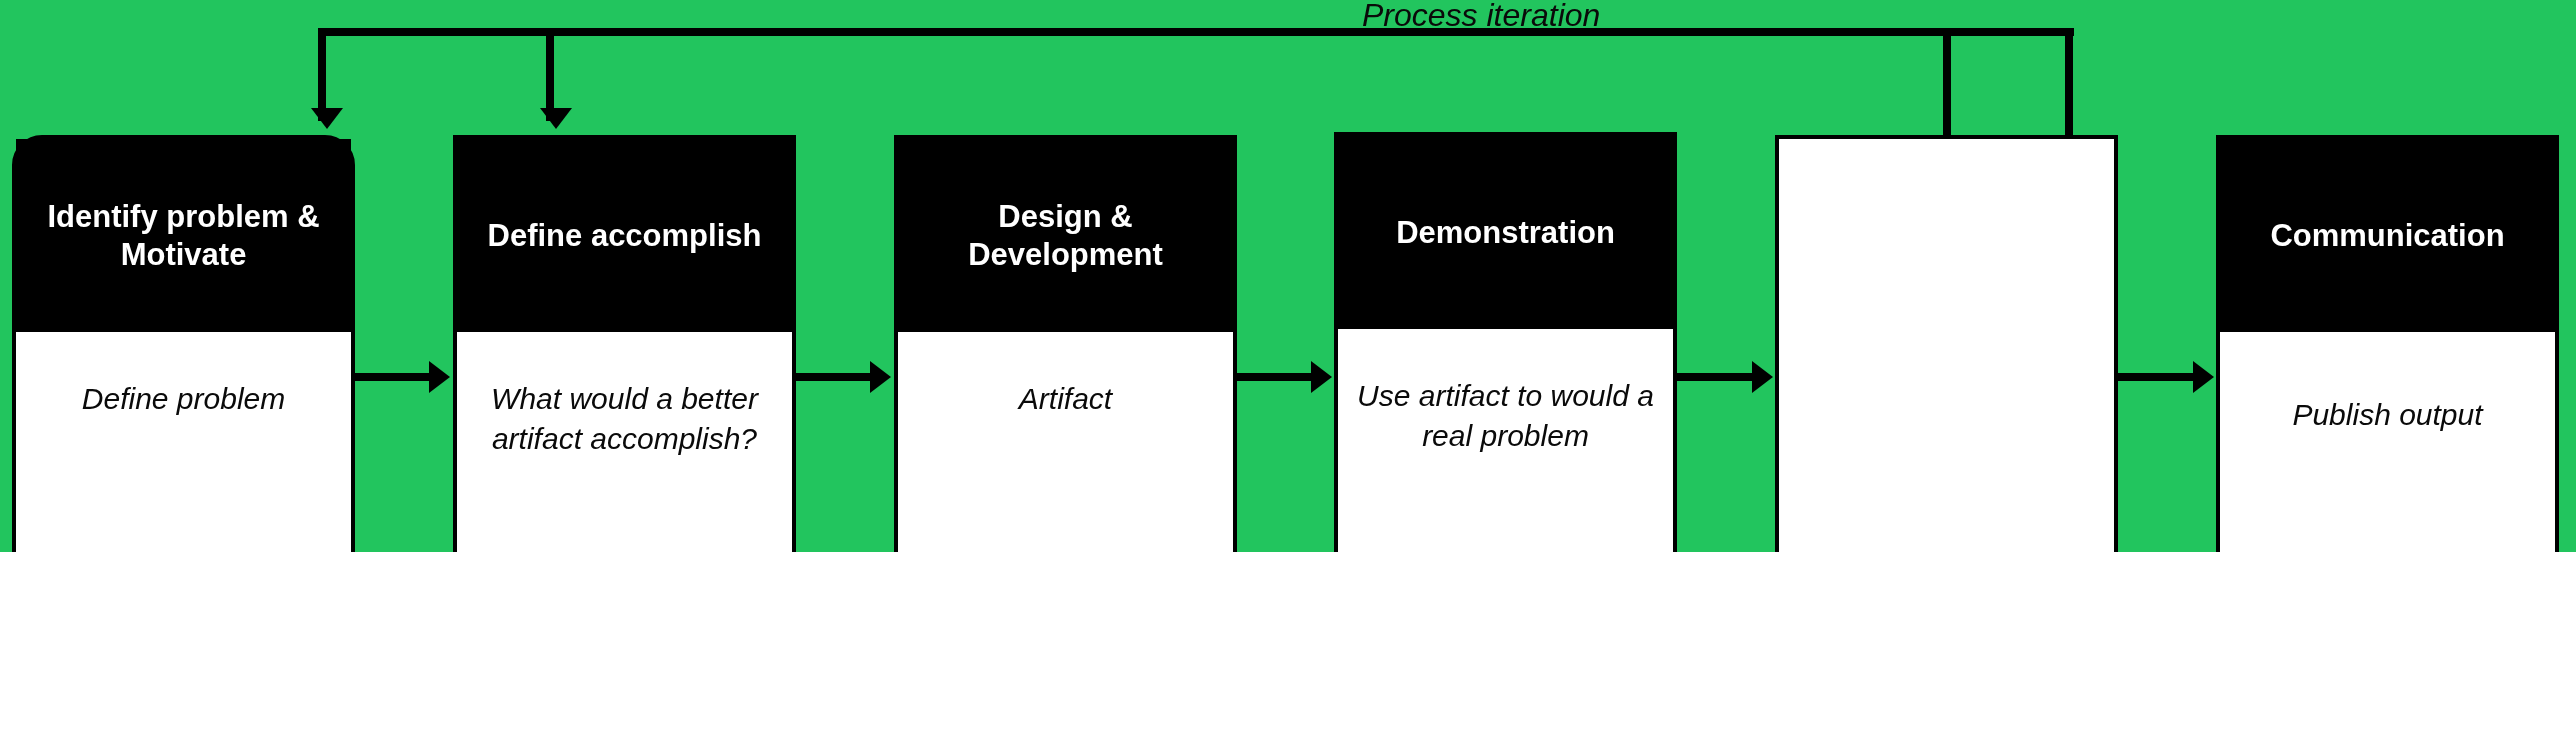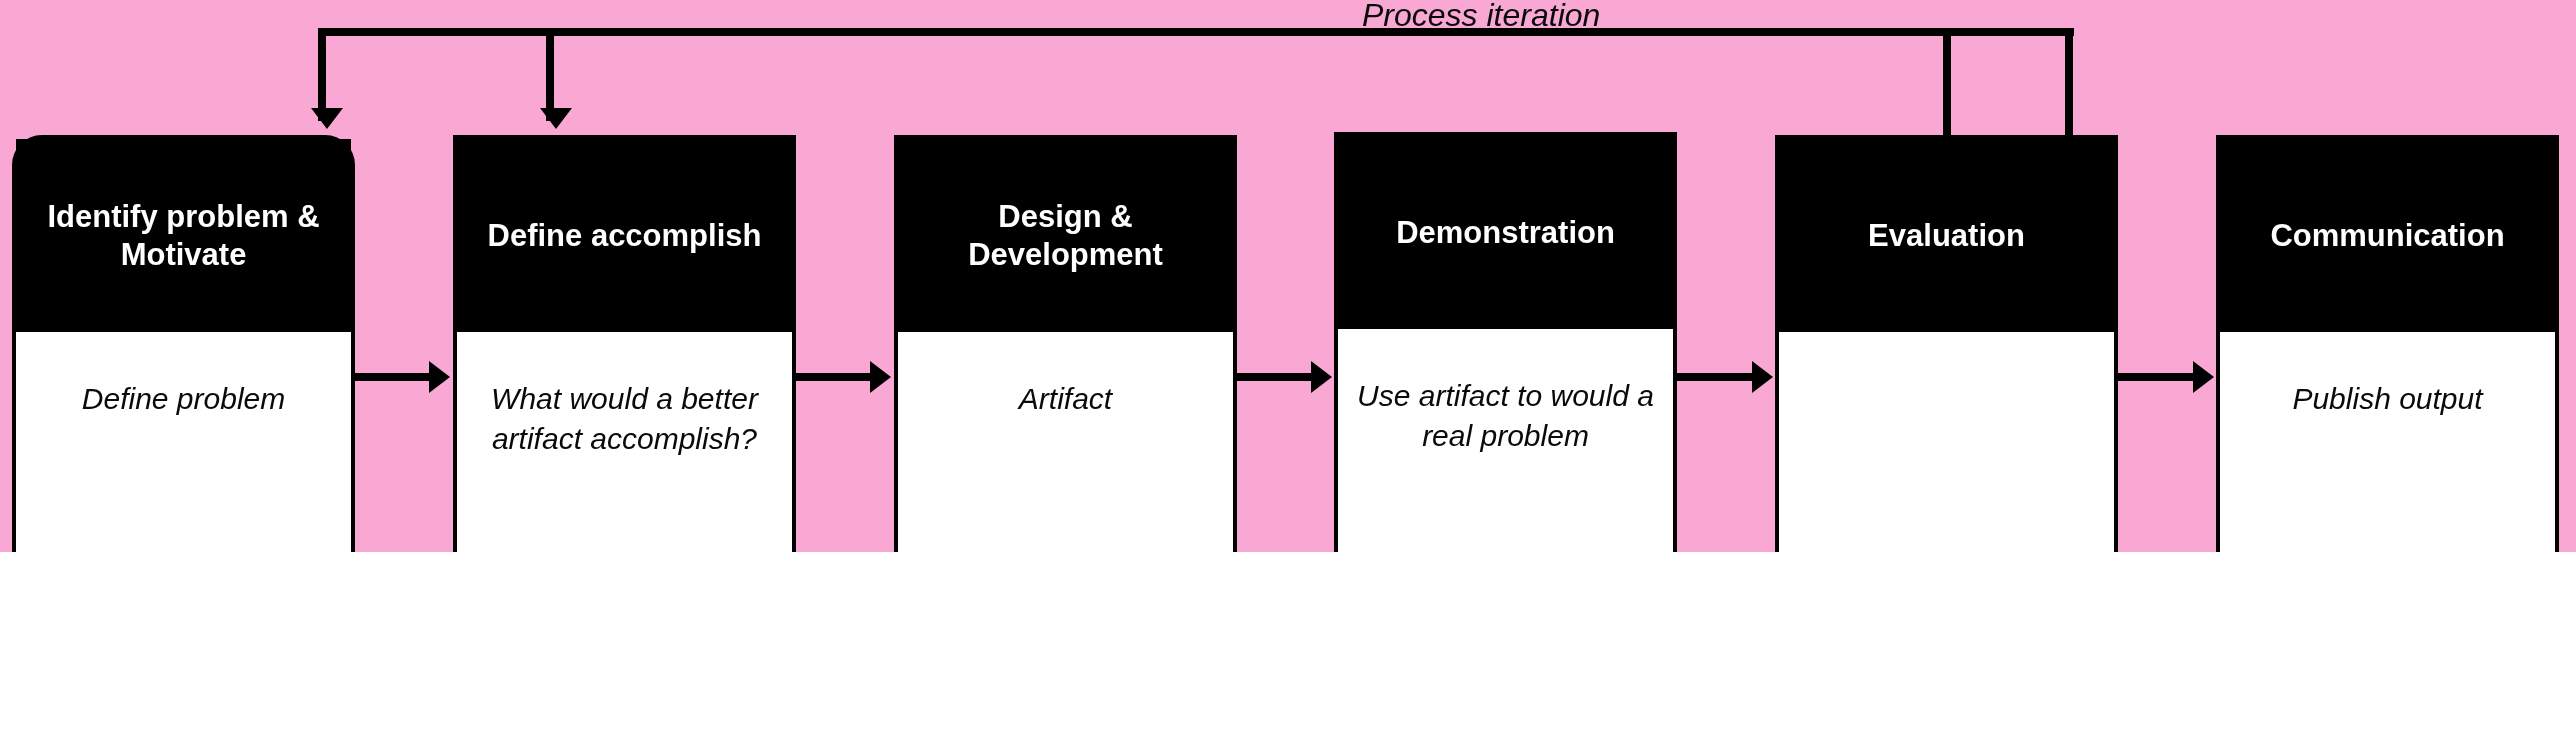--- a/index.html
+++ b/index.html
@@ -8,21 +8,21 @@
     padding: 0;
     background: #ffffff;
   }
   body {
     font-family: "Liberation Sans", sans-serif;
   }
   #canvas {
     position: relative;
     width: 2576px;
     height: 552px;
-    background: #f9a8d4;
+    background: #22c55e;
     overflow: hidden;
   }
 
   
   .box {
     position: absolute;
     box-sizing: border-box;
     background: #ffffff;
     border: 4.2px solid #000000;
     display: flex;
@@ -170,28 +170,27 @@
     <div class="box-body">
       <div class="box-body-text">Use artifact to would a real problem</div>
     </div>
   </div>
   <div class="step-badge" style="left:1483px; top:659px;">4</div>
 
   <div class="hline" style="left:1677px; top:373px; width:76px;"></div>
   <div class="arrow-right" style="left:1752px; top:361px;"></div>
 
   <div class="box" style="left:1775px; top:135px; width:343px; height:496px;">
-    <div class="box-header" style="height:193px;">Evaluation</div>
   </div>
   <div class="step-badge" style="left:1924px; top:659px;">5</div>
 
   <div class="hline" style="left:2118px; top:373px; width:76px;"></div>
   <div class="arrow-right" style="left:2193px; top:361px;"></div>
 
-  <div class="box" style="left:2216px; top:135px; width:343px; height:496px;">
+  <div class="box" style="left:2216px; top:135px; width:343px; height:496px;gap:16px;">
     <div class="box-header" style="height:193px;">Communication</div>
     <div class="box-body">
       <div class="box-body-text">Publish output</div>
     </div>
   </div>
   <div class="step-badge" style="left:2365px; top:659px;">6</div>
 
 </div>
 
 

